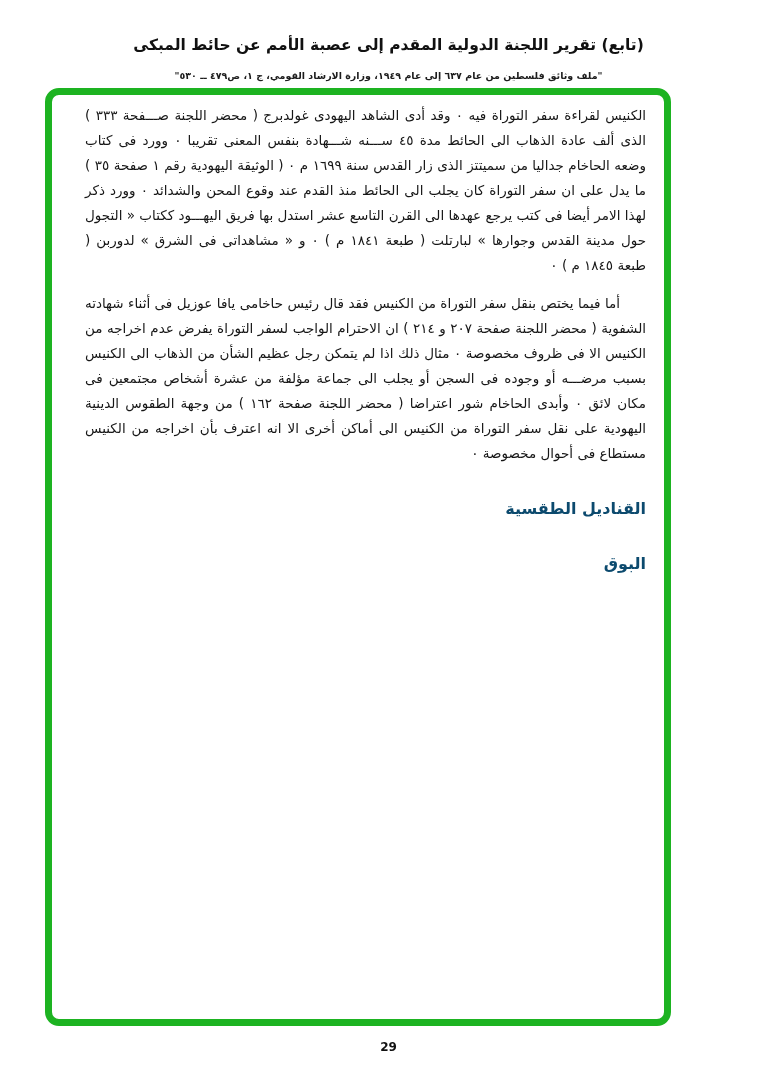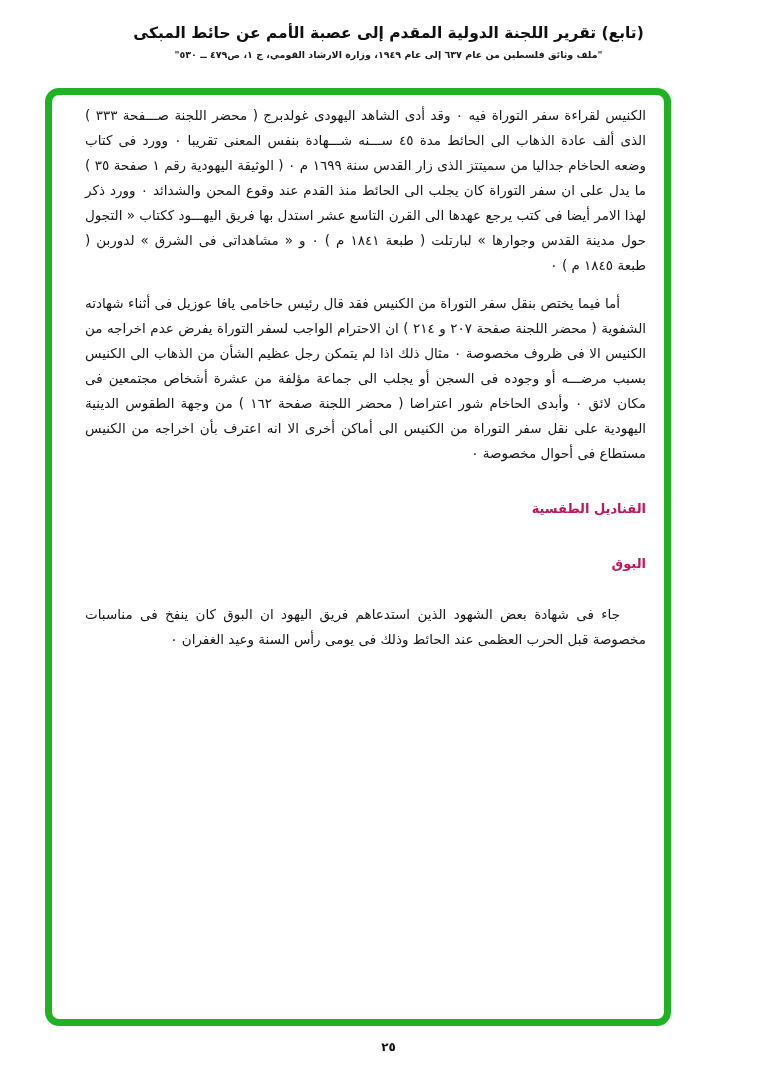--- a/index.html
+++ b/index.html
@@ -19,21 +19,21 @@
   
   .doc-header {
     position: absolute;
     top: 20px;
     left: 0;
     width: 100%;
     text-align: center;
     direction: rtl;
   }
   .doc-title {
-    margin: 4px;
+    margin: 16px;
     font-size: 15.5px;
     font-weight: bold;
     color: #111111;
     letter-spacing: 0.2px;
   }
   .doc-subtitle {
     margin: 7px 0 0 0;
     font-size: 9.5px;
     font-weight: bold;
     color: #1c1c1c;
@@ -61,26 +61,26 @@
     line-height: 25px;
     color: #161616;
   }
   .para {
     margin: 0 0 13px 0;
   }
   .para.indent {
     text-indent: 26px;
   }
   .sec-heading {
-    font-size: 13px;
+    font-size: 16px;
     font-weight: bold;
     margin: 30px 0 26px 0;
     text-align: right;
     text-indent: 0;
-    color: #be185d;
+    color: #0c4a6e;
   }
   
   .page-number {
     position: absolute;
     top: 1040px;
     left: 0;
     width: 100%;
     text-align: center;
     font-size: 12px;
     font-weight: bold;
@@ -98,19 +98,18 @@
     <p class="doc-subtitle">"ملف وثائق فلسطين من عام ٦٣٧ إلى عام ١٩٤٩، وزارة الارشاد القومي، ج ١، ص٤٧٩ ــ ٥٣٠"</p>
   </div>
 
   <div class="content-frame" style="border-color: rgb(29, 179, 33);">
     <div class="doc-body">
 
     <p class="para">الكنيس لقراءة سفر التوراة فيه ۰ وقد أدى الشاهد اليهودى غولدبرج ( محضر اللجنة صـــفحة ٣٣٣ ) الذى ألف عادة الذهاب الى الحائط مدة ٤٥ ســـنه شـــهادة بنفس المعنى تقريبا ۰ وورد فى كتاب وضعه الحاخام جداليا من سميتتز الذى زار القدس سنة ١٦٩٩ م ۰ ( الوثيقة اليهودية رقم ١ صفحة ٣٥ ) ما يدل على ان سفر التوراة كان يجلب الى الحائط منذ القدم عند وقوع المحن والشدائد ۰ وورد ذكر لهذا الامر أيضا فى كتب يرجع عهدها الى القرن التاسع عشر استدل بها فريق اليهـــود ككتاب « التجول حول مدينة القدس وجوارها » لبارتلت ( طبعة ١٨٤١ م ) ۰ و « مشاهداتى فى الشرق » لدوربن ( طبعة ١٨٤٥ م ) ۰</p>
         <p class="para indent">أما فيما يختص بنقل سفر التوراة من الكنيس فقد قال رئيس حاخامى يافا عوزيل فى أثناء شهادته الشفوية ( محضر اللجنة صفحة ٢٠٧ و ٢١٤ ) ان الاحترام الواجب لسفر التوراة يفرض عدم اخراجه من الكنيس الا فى ظروف مخصوصة ۰ مثال ذلك اذا لم يتمكن رجل عظيم الشأن من الذهاب الى الكنيس بسبب مرضـــه أو وجوده فى السجن أو يجلب الى جماعة مؤلفة من عشرة أشخاص مجتمعين فى مكان لائق ۰ وأبدى الحاخام شور اعتراضا ( محضر اللجنة صفحة ١٦٢ ) من وجهة الطقوس الدينية اليهودية على نقل سفر التوراة من الكنيس الى أماكن أخرى الا انه اعترف بأن اخراجه من الكنيس مستطاع فى أحوال مخصوصة ۰</p>
         <h2 class="sec-heading">القناديل الطقسية</h2>
         <h2 class="sec-heading">البوق</h2>
-        <p class="para indent">جاء فى شهادة بعض الشهود الذين استدعاهم فريق اليهود ان البوق كان ينفخ فى مناسبات مخصوصة قبل الحرب العظمى عند الحائط وذلك فى يومى رأس السنة وعيد الغفران ۰</p>
       </div>
   </div>
 
-  <div class="page-number">٢٥</div>
+  <div class="page-number">29</div>
 
 </div>
 
 </body></html>

